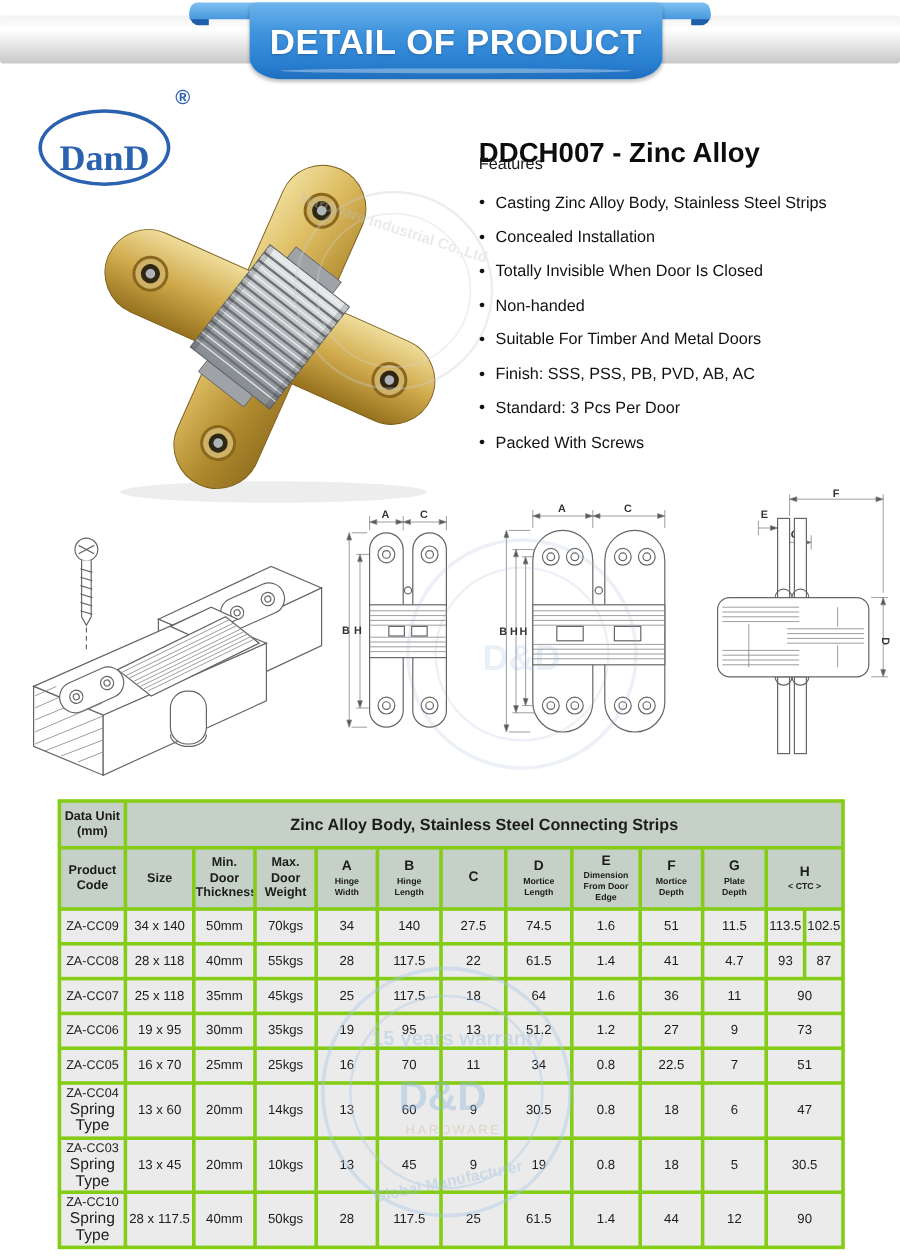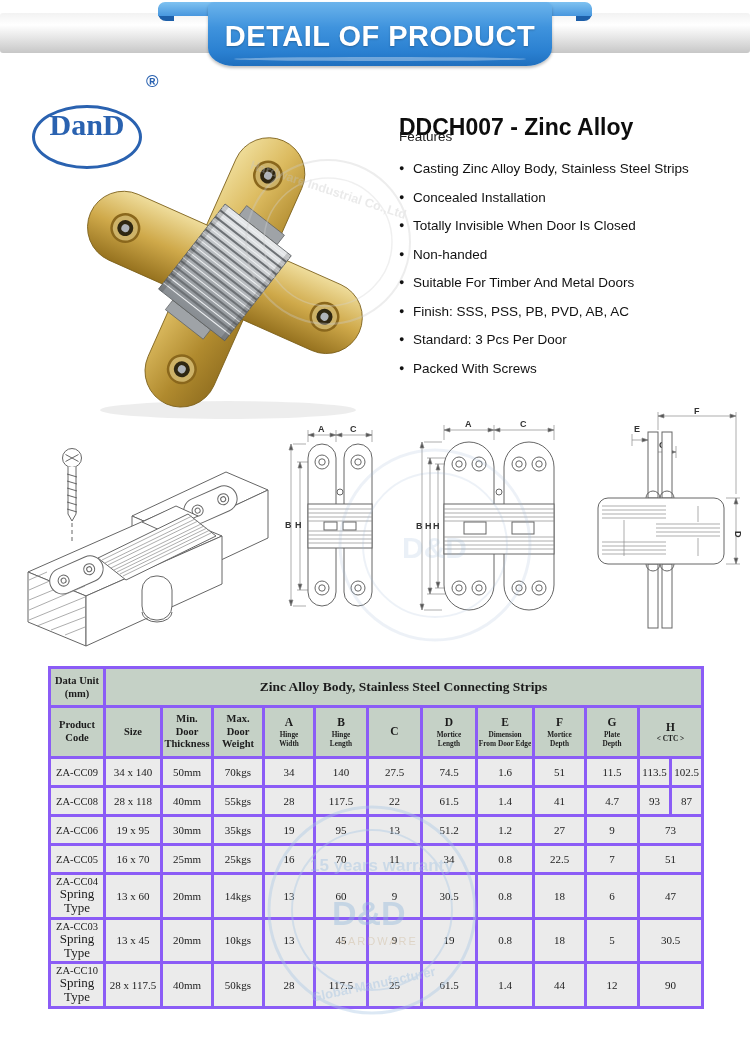--- a/index.html
+++ b/index.html
@@ -21,23 +21,23 @@
     background:linear-gradient(180deg,#6cb4ec 0%,#3f93dd 40%,#2a80d1 78%,#1f6fbe 100%);
     border-radius:6px 6px 26px 26px / 6px 6px 18px 18px;
     display:flex; align-items:center; justify-content:center;
     box-shadow:0 2px 3px rgba(0,0,0,.25); }
   .ribbon-body::after { content:""; position:absolute; left:26px; right:26px; bottom:5px; height:4px;
     border-radius:50%; background:rgba(255,255,255,.35); }
   .banner-title { color:#fff; font-size:29px; font-weight:bold; letter-spacing:0.5px;
     text-shadow:0 1px 2px rgba(0,0,0,.25); white-space:nowrap; padding-top:4px; }
 
   
-  .logo { position:absolute; left:32px; top:105px; width:110px; height:64px;
+  .logo { position:absolute; left:32px; top:91px; width:110px; height:64px;
     border:3px solid var(--logo-blue,#2a62b0); border-radius:50%;
-    display:flex; align-items:flex-start; justify-content:center; background:#fff; }
+    display:flex; align-items:flex-end; justify-content:center; background:#fff; }
   .logo-text { font-family:"Liberation Serif", serif; font-weight:bold; font-size:30px;
     color:var(--logo-blue,#2a62b0); letter-spacing:0px; padding-bottom:2px; }
   .logo-reg { position:absolute; left:146px; top:72px; font-size:17px; color:var(--logo-blue,#2a62b0); font-weight:bold; }
 
   
   .product-title { position:absolute; left:399px; top:90px; font-size:23px; font-weight:bold; color:#0d0d0d; letter-spacing:0px;margin-top:24px; }
   .features { position:absolute; left:399px; top:129px; width:345px; }
   .features-heading { font-size:13.5px; font-weight:normal; margin-bottom:17px; }
   .features ul { list-style:none; }
   .features li { position:relative; padding-left:14px; font-size:13.5px; margin-bottom:13.5px; color:#111; }
@@ -54,21 +54,21 @@
   #diag-iso { left:14px; top:424px; }
   #diag-front-small { left:284px; top:424px; }
   #diag-front-large { left:416px; top:418px; }
   #diag-side { left:586px; top:404px; }
 
   .wm { position:absolute; pointer-events:none; }
   .wm text { font-family:"Liberation Sans", sans-serif; }
 
   
   .spec-table { position:absolute; left:48px; top:666px; }
-  table { border-collapse:separate; border-spacing:3px; table-layout:fixed; width:656px; background:#8b5cf6;font-family:Liberation Serif, serif; }
+  table { border-collapse:separate; border-spacing:3px; table-layout:fixed; width:656px; background:#84cc16; }
   td { background:var(--cell-gray,#ebebeb); text-align:center; vertical-align:middle;
        font-size:11px; color:#1c1c1c; padding:1px 0; overflow:hidden; }
   tr.hr1 td { height:36px; }
   tr.hr2 td { height:48px; }
   tbody td { height:26px; }
   td.th { background:var(--header-sage,#c5d1c6); font-weight:bold; }
   .pre { white-space:pre-line; line-height:1.25; }
   td.group-hd { font-size:13.5px; }
   td.unit-hd { font-size:10.5px; }
   td.plain-hd { font-size:10.5px; line-height:1.2; }
@@ -560,20 +560,34 @@
             <td>117.5</td>
             <td>22</td>
             <td>61.5</td>
             <td>1.4</td>
             <td>41</td>
             <td>4.7</td>
             <td>93</td>
             <td>87</td>
           </tr>
           <tr>
+            <td class="code">ZA-CC07</td>
+            <td>25 x 118</td>
+            <td>35mm</td>
+            <td>45kgs</td>
+            <td>25</td>
+            <td>117.5</td>
+            <td>18</td>
+            <td>64</td>
+            <td>1.6</td>
+            <td>36</td>
+            <td>11</td>
+            <td colspan="2">90</td>
+          </tr>
+          <tr>
             <td class="code">ZA-CC06</td>
             <td>19 x 95</td>
             <td>30mm</td>
             <td>35kgs</td>
             <td>19</td>
             <td>95</td>
             <td>13</td>
             <td>51.2</td>
             <td>1.2</td>
             <td>27</td>

